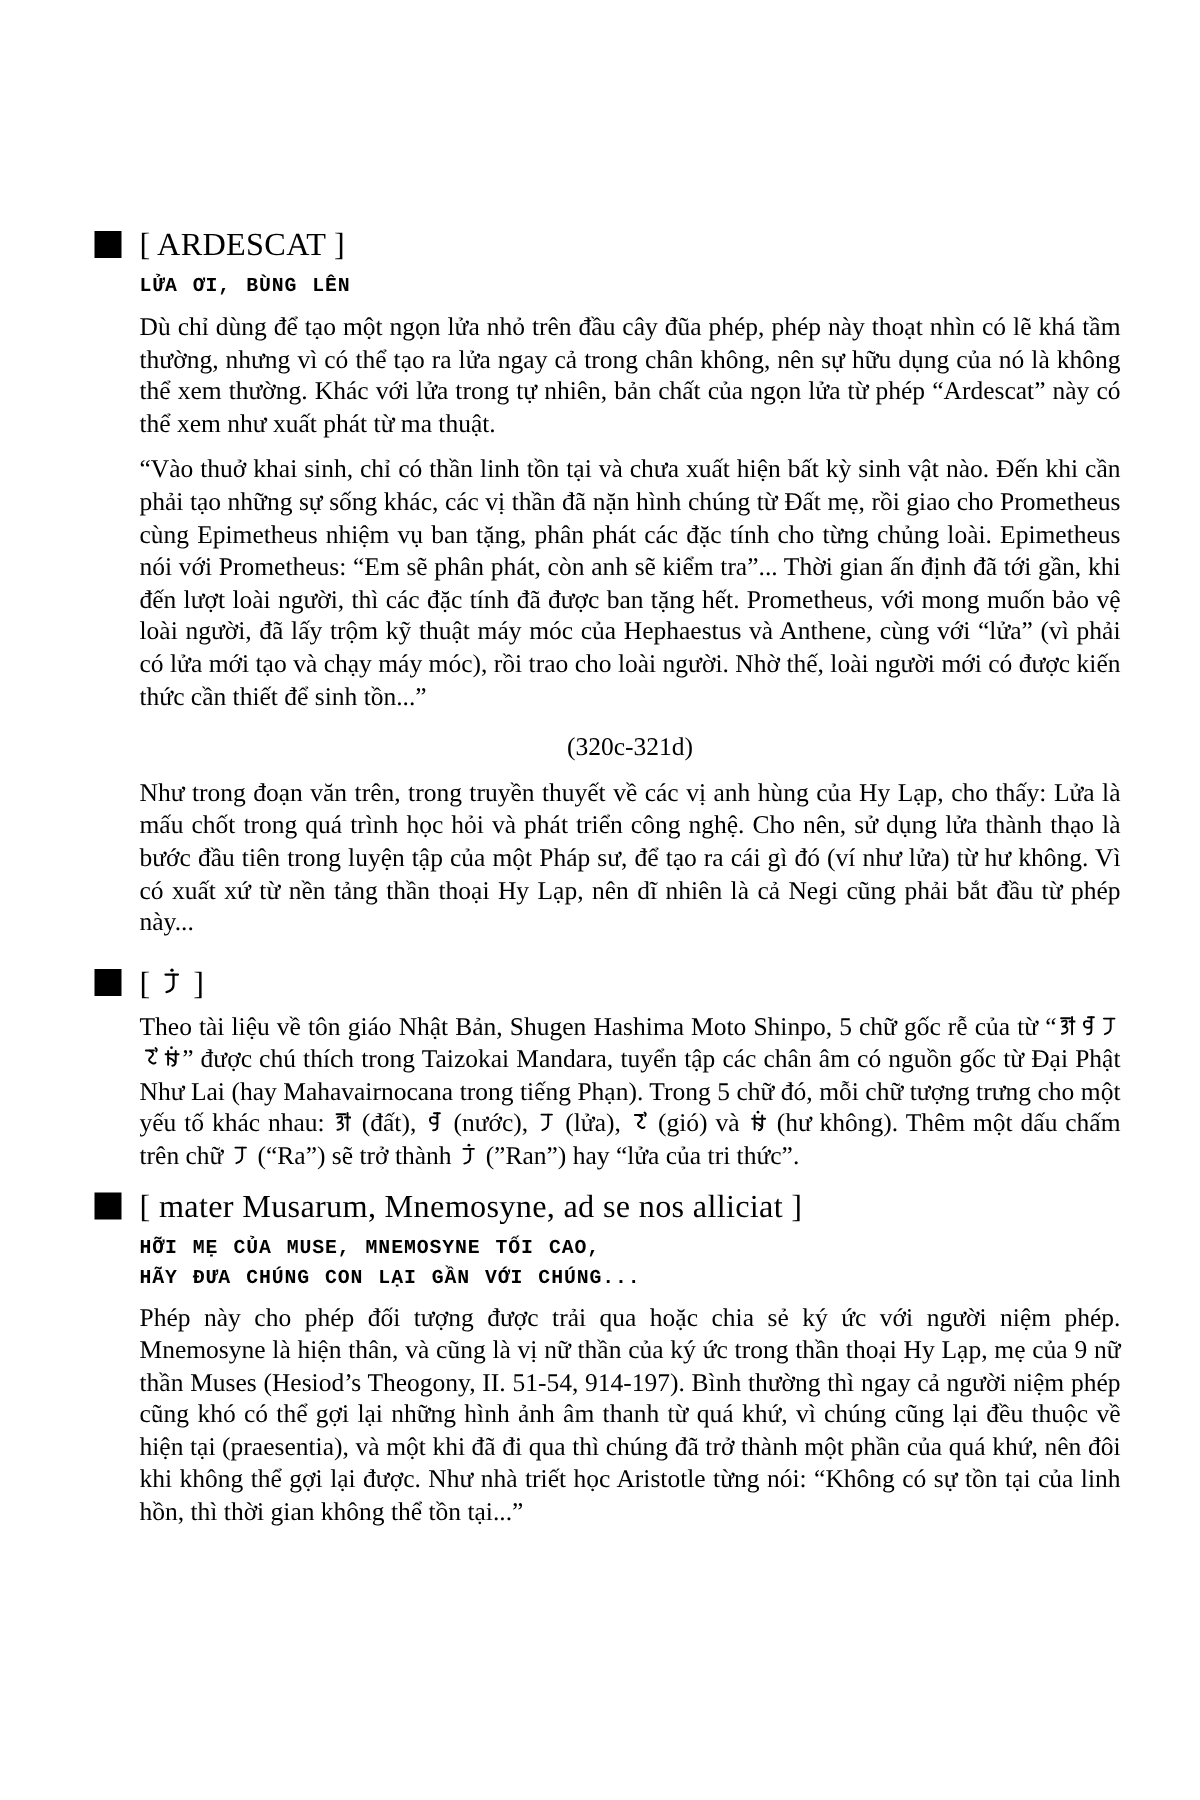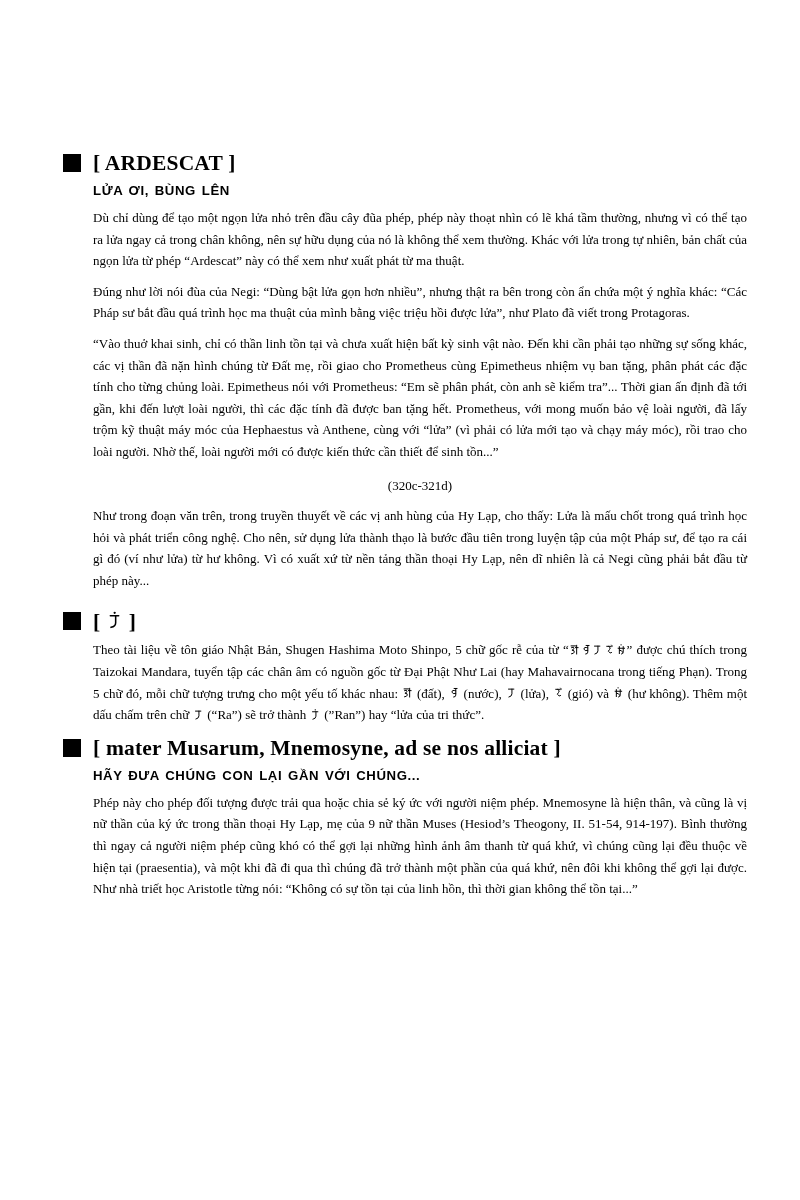--- a/index.html
+++ b/index.html
@@ -26,41 +26,41 @@
     display: inline-block;
     width: 18px;
     height: 18px;
     background: #000;
     flex: 0 0 auto;
     margin-right: 12px;
   }
   .sec-title {
     margin: 0;
     font-family: "Liberation Serif", "DejaVu Serif", serif;
-    font-weight: bold;
+    font-weight: normal;
     font-size: 21.5px;
     line-height: 26px;
     letter-spacing: 0.2px;
     white-space: nowrap;
   }
   .content { margin-left: 30px; width: 654px; }
 
   .subtitle {
-    font-family: Liberation Sans, sans-serif;
+    font-family: Liberation Mono, monospace;
     font-weight: bold;
     font-size: 13.2px;
     line-height: 20px;
     letter-spacing: 0.6px;
     word-spacing: 1.5px;
     margin-bottom: 6px;
   }
 
   .para {
     margin: 0 0 9px 0;
-    font-size: 13px;
+    font-size: 17px;
     line-height: 21.6px;
     text-align: justify;
   }
   .para.tight { margin-bottom: 12px; }
   .para.cite { text-align: center; }
 
   svg.siddham {
     display: inline-block;
     width: 0.66em;
     height: 1.04em;
@@ -82,21 +82,20 @@
   <section class="section">
     <div class="sec-head">
       <span class="marker"></span>
       <h2 class="sec-title">[ ARDESCAT ]</h2>
     </div>
     <div class="content">
       <div class="subtitle">
         <div>LỬA ƠI, BÙNG LÊN</div>
       </div>
       <p class="para">Dù chỉ dùng để tạo một ngọn lửa nhỏ trên đầu cây đũa phép, phép này thoạt nhìn có lẽ khá tầm thường, nhưng vì có thể tạo ra lửa ngay cả trong chân không, nên sự hữu dụng của nó là không thể xem thường. Khác với lửa trong tự nhiên, bản chất của ngọn lửa từ phép “Ardescat” này có thể xem như xuất phát từ ma thuật.</p>
-      <p class="para">Đúng như lời nói đùa của Negi: “Dùng bật lửa gọn hơn nhiều”, nhưng thật ra bên trong còn ẩn chứa một ý nghĩa khác: “Các Pháp sư bắt đầu quá trình học ma thuật của mình bằng việc triệu hồi được lửa”, như Plato đã viết trong Protagoras.</p>
       <p class="para tight">“Vào thuở khai sinh, chỉ có thần linh tồn tại và chưa xuất hiện bất kỳ sinh vật nào. Đến khi cần phải tạo những sự sống khác, các vị thần đã nặn hình chúng từ Đất mẹ, rồi giao cho Prometheus cùng Epimetheus nhiệm vụ ban tặng, phân phát các đặc tính cho từng chủng loài. Epimetheus nói với Prometheus: “Em sẽ phân phát, còn anh sẽ kiểm tra”... Thời gian ấn định đã tới gần, khi đến lượt loài người, thì các đặc tính đã được ban tặng hết. Prometheus, với mong muốn bảo vệ loài người, đã lấy trộm kỹ thuật máy móc của Hephaestus và Anthene, cùng với “lửa” (vì phải có lửa mới tạo và chạy máy móc), rồi trao cho loài người. Nhờ thế, loài người mới có được kiến thức cần thiết để sinh tồn...”</p>
       <p class="para cite">(320c-321d)</p>
       <p class="para">Như trong đoạn văn trên, trong truyền thuyết về các vị anh hùng của Hy Lạp, cho thấy: Lửa là mấu chốt trong quá trình học hỏi và phát triển công nghệ. Cho nên, sử dụng lửa thành thạo là bước đầu tiên trong luyện tập của một Pháp sư, để tạo ra cái gì đó (ví như lửa) từ hư không. Vì có xuất xứ từ nền tảng thần thoại Hy Lạp, nên dĩ nhiên là cả Negi cũng phải bắt đầu từ phép này...</p>
     </div>
   </section>
 
   <section class="section">
     <div class="sec-head">
       <span class="marker"></span>
       <h2 class="sec-title">[ <svg viewBox="0 0 20 28" class="siddham">
@@ -187,19 +186,20 @@
     </div>
   </section>
 
   <section class="section last">
     <div class="sec-head">
       <span class="marker"></span>
       <h2 class="sec-title">[ mater Musarum, Mnemosyne, ad se nos alliciat ]</h2>
     </div>
     <div class="content">
       <div class="subtitle">
+        <div>HỠI MẸ CỦA MUSE, MNEMOSYNE TỐI CAO,</div>
         <div>HÃY ĐƯA CHÚNG CON LẠI GẦN VỚI CHÚNG...</div>
       </div>
       <p class="para">Phép này cho phép đối tượng được trải qua hoặc chia sẻ ký ức với người niệm phép. Mnemosyne là hiện thân, và cũng là vị nữ thần của ký ức trong thần thoại Hy Lạp, mẹ của 9 nữ thần Muses (Hesiod’s Theogony, II. 51-54, 914-197). Bình thường thì ngay cả người niệm phép cũng khó có thể gợi lại những hình ảnh âm thanh từ quá khứ, vì chúng cũng lại đều thuộc về hiện tại (praesentia), và một khi đã đi qua thì chúng đã trở thành một phần của quá khứ, nên đôi khi không thể gợi lại được. Như nhà triết học Aristotle từng nói: “Không có sự tồn tại của linh hồn, thì thời gian không thể tồn tại...”</p>
     </div>
   </section>
 
 </div>
 
 </body></html>

